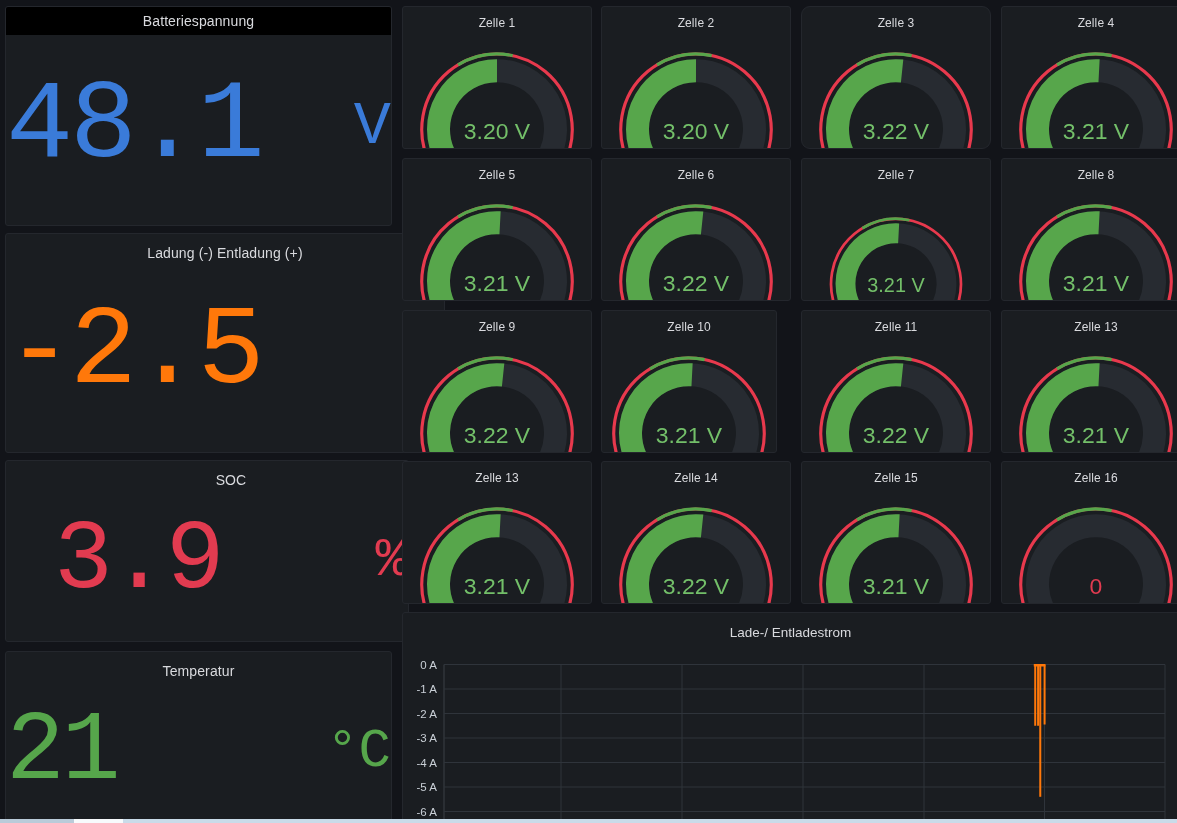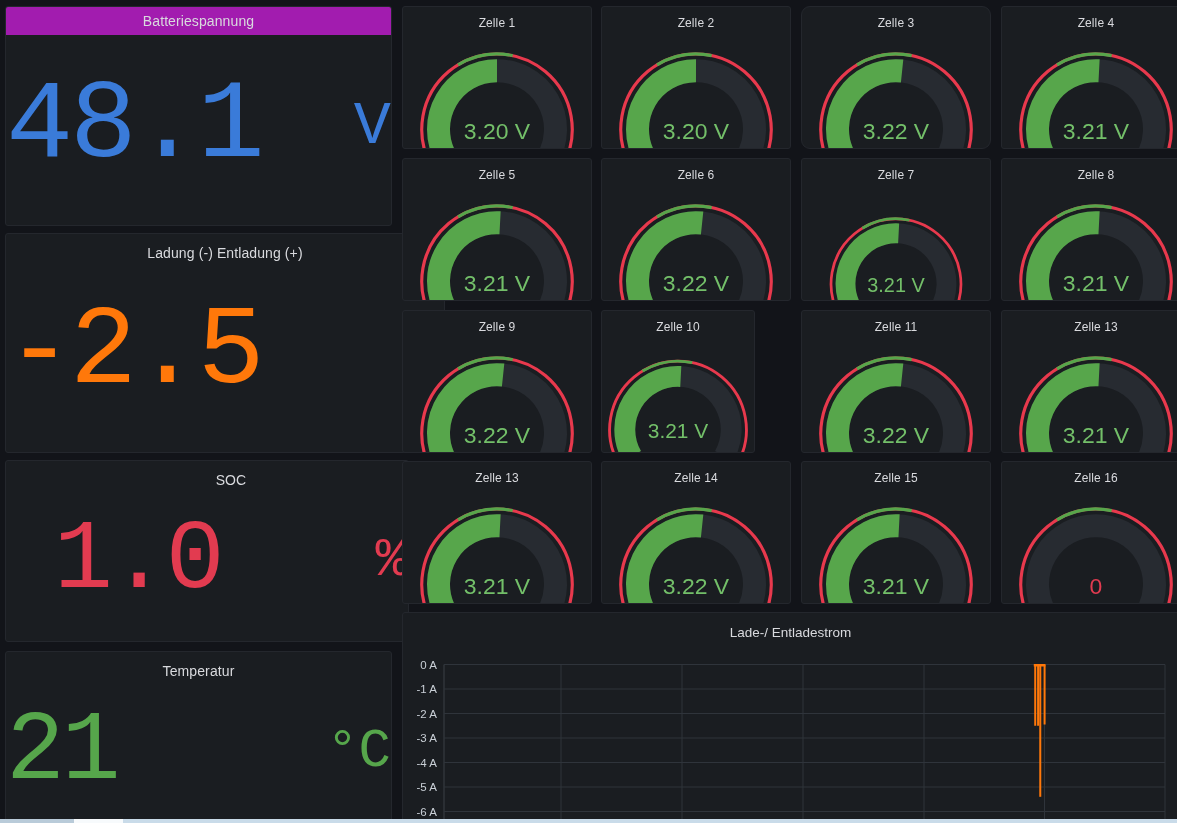--- a/index.html
+++ b/index.html
@@ -15,21 +15,21 @@
   }
   .panel-title{
     font-size:14px;font-weight:500;color:#D9DADE;text-align:center;
     margin:0;line-height:1;letter-spacing:.1px;white-space:nowrap;
   }
   
   .stat-panel{display:flex;flex-direction:column;}
   .stat-header{
     height:28px;flex:0 0 28px;display:flex;align-items:center;justify-content:center;
   }
-  .stat-header.selected{background:#a21caf;border-radius:2px 2px 0 0;}
+  .stat-header.selected{background:#000000;border-radius:2px 2px 0 0;}
   .stat-plain-title{padding-top:12px;flex:0 0 auto;}
   .stat-value-row{
     flex:1 1 auto;display:flex;align-items:center;justify-content:space-between;
     padding-bottom:6px;
     font-family:Liberation Mono, monospace;
   }
   .stat-value{
     font-weight:500;letter-spacing:-0.03em;line-height:.9;
   }
   .stat-unit{font-weight:500;margin-left:12px;line-height:.9;}
@@ -76,21 +76,21 @@
       <span class="stat-value" style="color: rgb(255, 120, 10);">-2.5</span>
       <span class="stat-unit" style="color: rgb(255, 120, 10);">A</span>
     </div>
   </section>
 
   <section class="panel stat-panel stat-size-md" style="left:5px;top:460px;width:404px;height:182px;padding-left:48px;">
     <div class="stat-plain-title">
         <h2 class="panel-title">SOC</h2>
       </div>
     <div class="stat-value-row">
-      <span class="stat-value" style="color: rgb(226, 59, 80);">1.0</span>
+      <span class="stat-value" style="color: rgb(226, 59, 80);">3.9</span>
       <span class="stat-unit" style="color: rgb(226, 59, 80);">%</span>
     </div>
   </section>
 
   <section class="panel stat-panel stat-size-md" style="left:5px;top:651px;width:387px;height:182px;">
     <div class="stat-plain-title">
         <h2 class="panel-title">Temperatur</h2>
       </div>
     <div class="stat-value-row">
       <span class="stat-value" style="color: rgb(86, 166, 75);">21</span>
@@ -191,21 +191,21 @@
     <h2 class="panel-title">Zelle 9</h2>
     <svg class="gauge-svg" viewBox="0 0 160 112">
           <path d="M 17.65 130.00 A 72 72 0 1 1 142.35 130.00" stroke="#E8394D" stroke-width="3" fill="none"></path>
           <path d="M 42.70 32.41 A 72 72 0 0 1 94.97 23.57" stroke="#57A64B" stroke-width="3" fill="none"></path>
           <path d="M 31.50 122.00 A 56 56 0 1 1 128.50 122.00" stroke="#272B31" stroke-width="22" fill="none"></path>
           <path d="M 31.50 122.00 A 56 56 0 0 1 85.85 38.31" stroke="#57A64B" stroke-width="22" fill="none"></path>
           <text x="80" y="103" text-anchor="middle" font-size="22" fill="#73BF69" class="gauge-value-text">3.22 V</text>
         </svg>
   </section>
 
-  <section class="panel gauge-panel" style="left: 601px; top: 310px; width: 154px; height: 143px;">
+  <section class="panel gauge-panel" style="left: 601px; top: 310px; width: 176px; height: 143px;">
     <h2 class="panel-title">Zelle 10</h2>
     <svg class="gauge-svg" viewBox="0 0 160 112">
           <path d="M 17.65 130.00 A 72 72 0 1 1 142.35 130.00" stroke="#E8394D" stroke-width="3" fill="none"></path>
           <path d="M 42.70 32.41 A 72 72 0 0 1 94.97 23.57" stroke="#57A64B" stroke-width="3" fill="none"></path>
           <path d="M 31.50 122.00 A 56 56 0 1 1 128.50 122.00" stroke="#272B31" stroke-width="22" fill="none"></path>
           <path d="M 31.50 122.00 A 56 56 0 0 1 82.93 38.08" stroke="#57A64B" stroke-width="22" fill="none"></path>
           <text x="80" y="103" text-anchor="middle" font-size="22" fill="#73BF69" class="gauge-value-text">3.21 V</text>
         </svg>
   </section>
 

